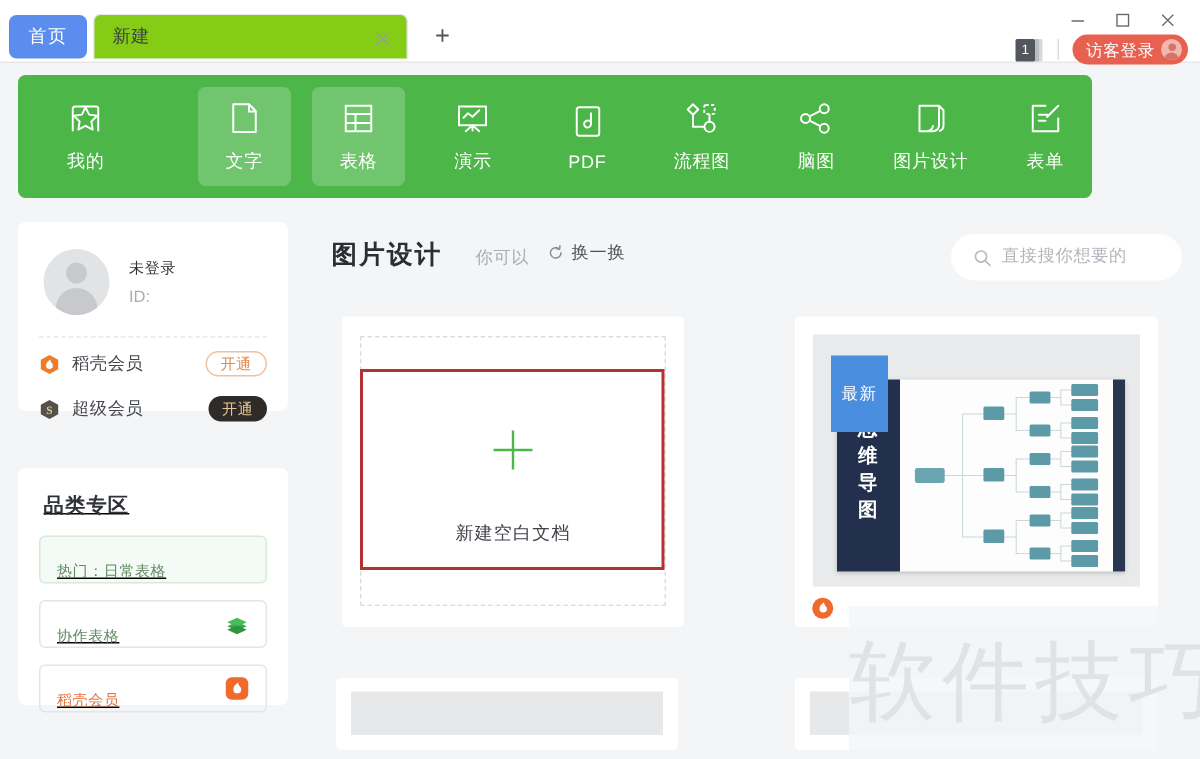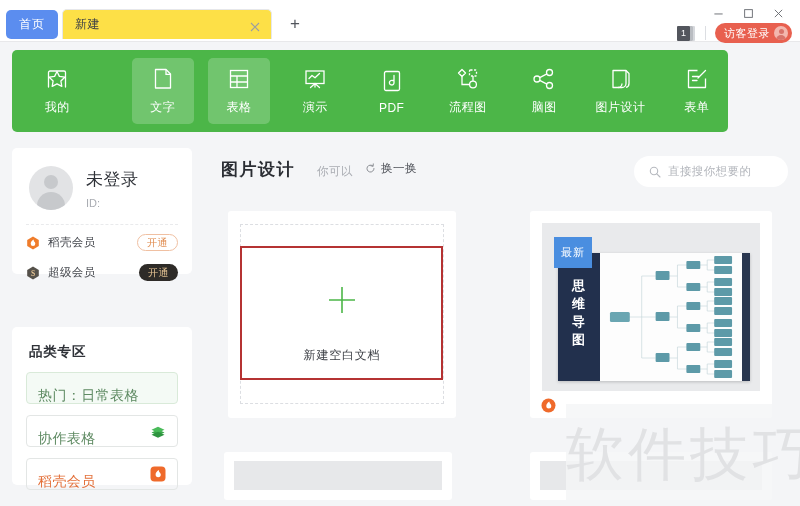--- a/index.html
+++ b/index.html
@@ -21,21 +21,21 @@
   .tabs { position: absolute; left: 6px; top: 9px; display: flex; align-items: flex-end; }
   .tab-home {
     width: 52px; height: 29px; border-radius: 5px;
     background: #5b8def; color: #fff;
     font-size: 12px; display: flex; align-items: center; justify-content: center;
     letter-spacing: 1px;
   }
   .tab-doc {
     margin-left: 4px;
     width: 210px; height: 30px;
-    background: #fde047;
+    background: #84cc16;
     border: 1px solid #e6e7ea;
     border-bottom: none;
     border-radius: 5px 5px 0 0;
     display: flex; align-items: center;
     position: relative;
   }
   .tab-doc-label { font-size: 12px; color: #3c3f45; margin-left: 12px; letter-spacing: .5px; }
   .tab-close {
     position: absolute; right: 10px; top: 50%; transform: translateY(-50%);
     width: 12px; height: 12px; color: #9a9da3;
@@ -125,52 +125,52 @@
   }
   .avatar::before {
     content: ''; position: absolute; left: 15px; top: 9px;
     width: 14px; height: 14px; border-radius: 50%; background: #c7c9cc;
   }
   .avatar::after {
     content: ''; position: absolute; left: 8px; top: 26px;
     width: 28px; height: 22px; border-radius: 14px 14px 0 0; background: #c7c9cc;
   }
   .user-txt { margin-left: 13px; }
-  .user-name { font-size: 17px; color: #2f3238; letter-spacing: .5px; }
+  .user-name { font-size: 10px; color: #2f3238; letter-spacing: .5px; }
   .user-id { font-size: 11px; color: #a9acb2; margin-top: 6px; }
   .dash-div {
     margin: 14px 14px 0 14px; height: 0;
     border-top: 1px dashed #e9eaec;
   }
   .mem-row {
     display: flex; align-items: center; padding: 0 14px; height: 25px;
     margin-top: 5px;
   }
   .mem-ic { width: 14px; height: 14px; flex: none; }
   .mem-ic svg { display: block; }
   .mem-name { font-size: 11.5px; color: #44474d; margin-left: 8px; letter-spacing: .4px; }
   .mem-btn {
     margin-left: auto; font-size: 10px; height: 17px; padding: 0 9px;
     border-radius: 9px; display: flex; align-items: center; letter-spacing: .5px;
   }
   .mem-btn.outline { border: 1px solid #f0c0a2; color: #e08b4e; }
   .mem-btn.filled { background: #2e2b28; color: #e7c594; }
 
-  .side-cat { top: 327px; height: 158px; }
+  .side-cat { top: 312px; height: 158px; text-decoration: underline; }
   .cat-title {
     font-size: 13.5px; color: #2f3238; letter-spacing: .8px;
     padding: 16px 0 0 17px; font-weight: bold;
   }
   .cat-btn {
     margin: 11px 14px 0 14px; height: 32px;
     border: 1px solid #e3e6e5; border-radius: 4px;
     display: flex; align-items: center; padding: 0 11px;
   }
   .cat-btn.first { background: #f4faf5; border-color: #d9ead9; }
-  .cat-btn .lbl { font-size: 14px; color: #5e8a62; letter-spacing: .4px; margin-top: 16px; }
+  .cat-btn .lbl { font-size: 10px; color: #5e8a62; letter-spacing: .4px; margin-top: 16px; }
   .cat-btn.more .lbl { color: #e3703a; }
   .cat-btn .ic { margin-left: auto; width: 16px; height: 16px; }
   .cat-btn .ic svg { display: block; }
 
   
   .main-head {
     position: absolute; left: 221px; top: 158px;
     display: flex; align-items: baseline;
   }
   .main-title { font-size: 17px; color: #2b2e34; letter-spacing: 1.5px; font-weight: bold; }
@@ -223,21 +223,21 @@
   }
 
   .card-tpl { left: 530px; top: 211px; width: 242px; height: 207px; }
   .tpl-thumb {
     position: absolute; left: 12px; top: 12px; width: 218px; height: 168px;
     background: #e9eaec; overflow: hidden;
   }
   .badge-new {
     position: absolute; left: 12px; top: 14px; z-index: 4;
     background: #4a8ee0; color: #fff; font-size: 11px;
-    padding: 8px 7px; letter-spacing: 1px;
+    padding: 18px 7px; letter-spacing: 1px;
   }
   .tpl-inner {
     position: absolute; left: 16px; top: 30px; width: 192px; height: 128px;
     background: #fdfdfd; box-shadow: 0 1px 3px rgba(0,0,0,.2);
   }
   .tpl-sidebar {
     position: absolute; left: 0; top: 0; width: 42px; height: 128px;
     background: #22304d;
   }
   .tpl-logo {

